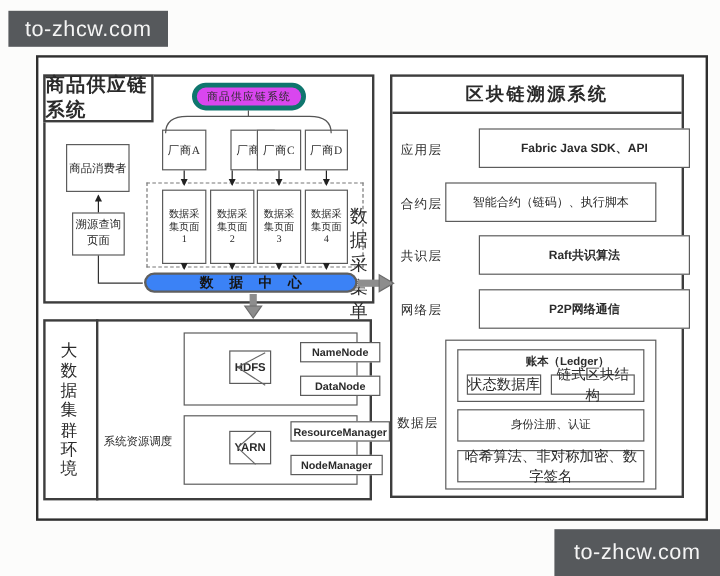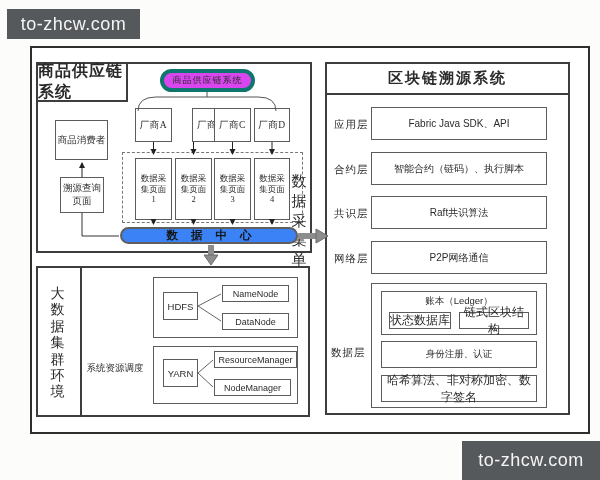--- a/index.html
+++ b/index.html
@@ -1,20 +1,20 @@
 <!DOCTYPE html>
 <html><head>
 <meta charset="utf-8">
 <style>
   html,body{margin:0;padding:0;background:#f6f6f4;}
   .stage{position:relative;width:600px;height:480px;background:#fcfcfb;overflow:hidden;
          font-family:"Liberation Serif","DejaVu Serif",serif;color:#2b2b2b;}
   .abs{position:absolute;box-sizing:border-box;}
   .box{border:1px solid #5c5c5c;background:#fff;display:flex;align-items:center;justify-content:center;text-align:center;}
-  .sans{font-family:"Liberation Sans","DejaVu Sans",sans-serif;font-weight:normal;}
+  .sans{font-family:"Liberation Sans","DejaVu Sans",sans-serif;font-weight:bold;margin-left:28px;}
   .wm{background:#56595c;color:#f4f4f4;display:flex;align-items:center;justify-content:center;
       font-family:"Liberation Sans","DejaVu Sans",sans-serif;font-size:18px;letter-spacing:.5px;}
   .outer{border:2px solid #2e2e2e;background:#fff;}
   .module{border:2px solid #3d3d3d;background:#fff;}
   .titlebox{border:2px solid #3d3d3d;background:#fff;display:flex;align-items:center;justify-content:center;
             font-size:16px;font-weight:bold;letter-spacing:1px;}
   .stadium{border:4px solid #0f766e;border-radius:13px;background:#d946ef;display:flex;align-items:center;justify-content:center;font-size:9px;letter-spacing:1px;}
   .vendor{font-size:9.5px;letter-spacing:.5px;}
   .pagebox{flex-direction:column;font-size:8.5px;line-height:1.25;}
   .pagebox .ptext{display:block;width:28px;word-break:break-all;}

